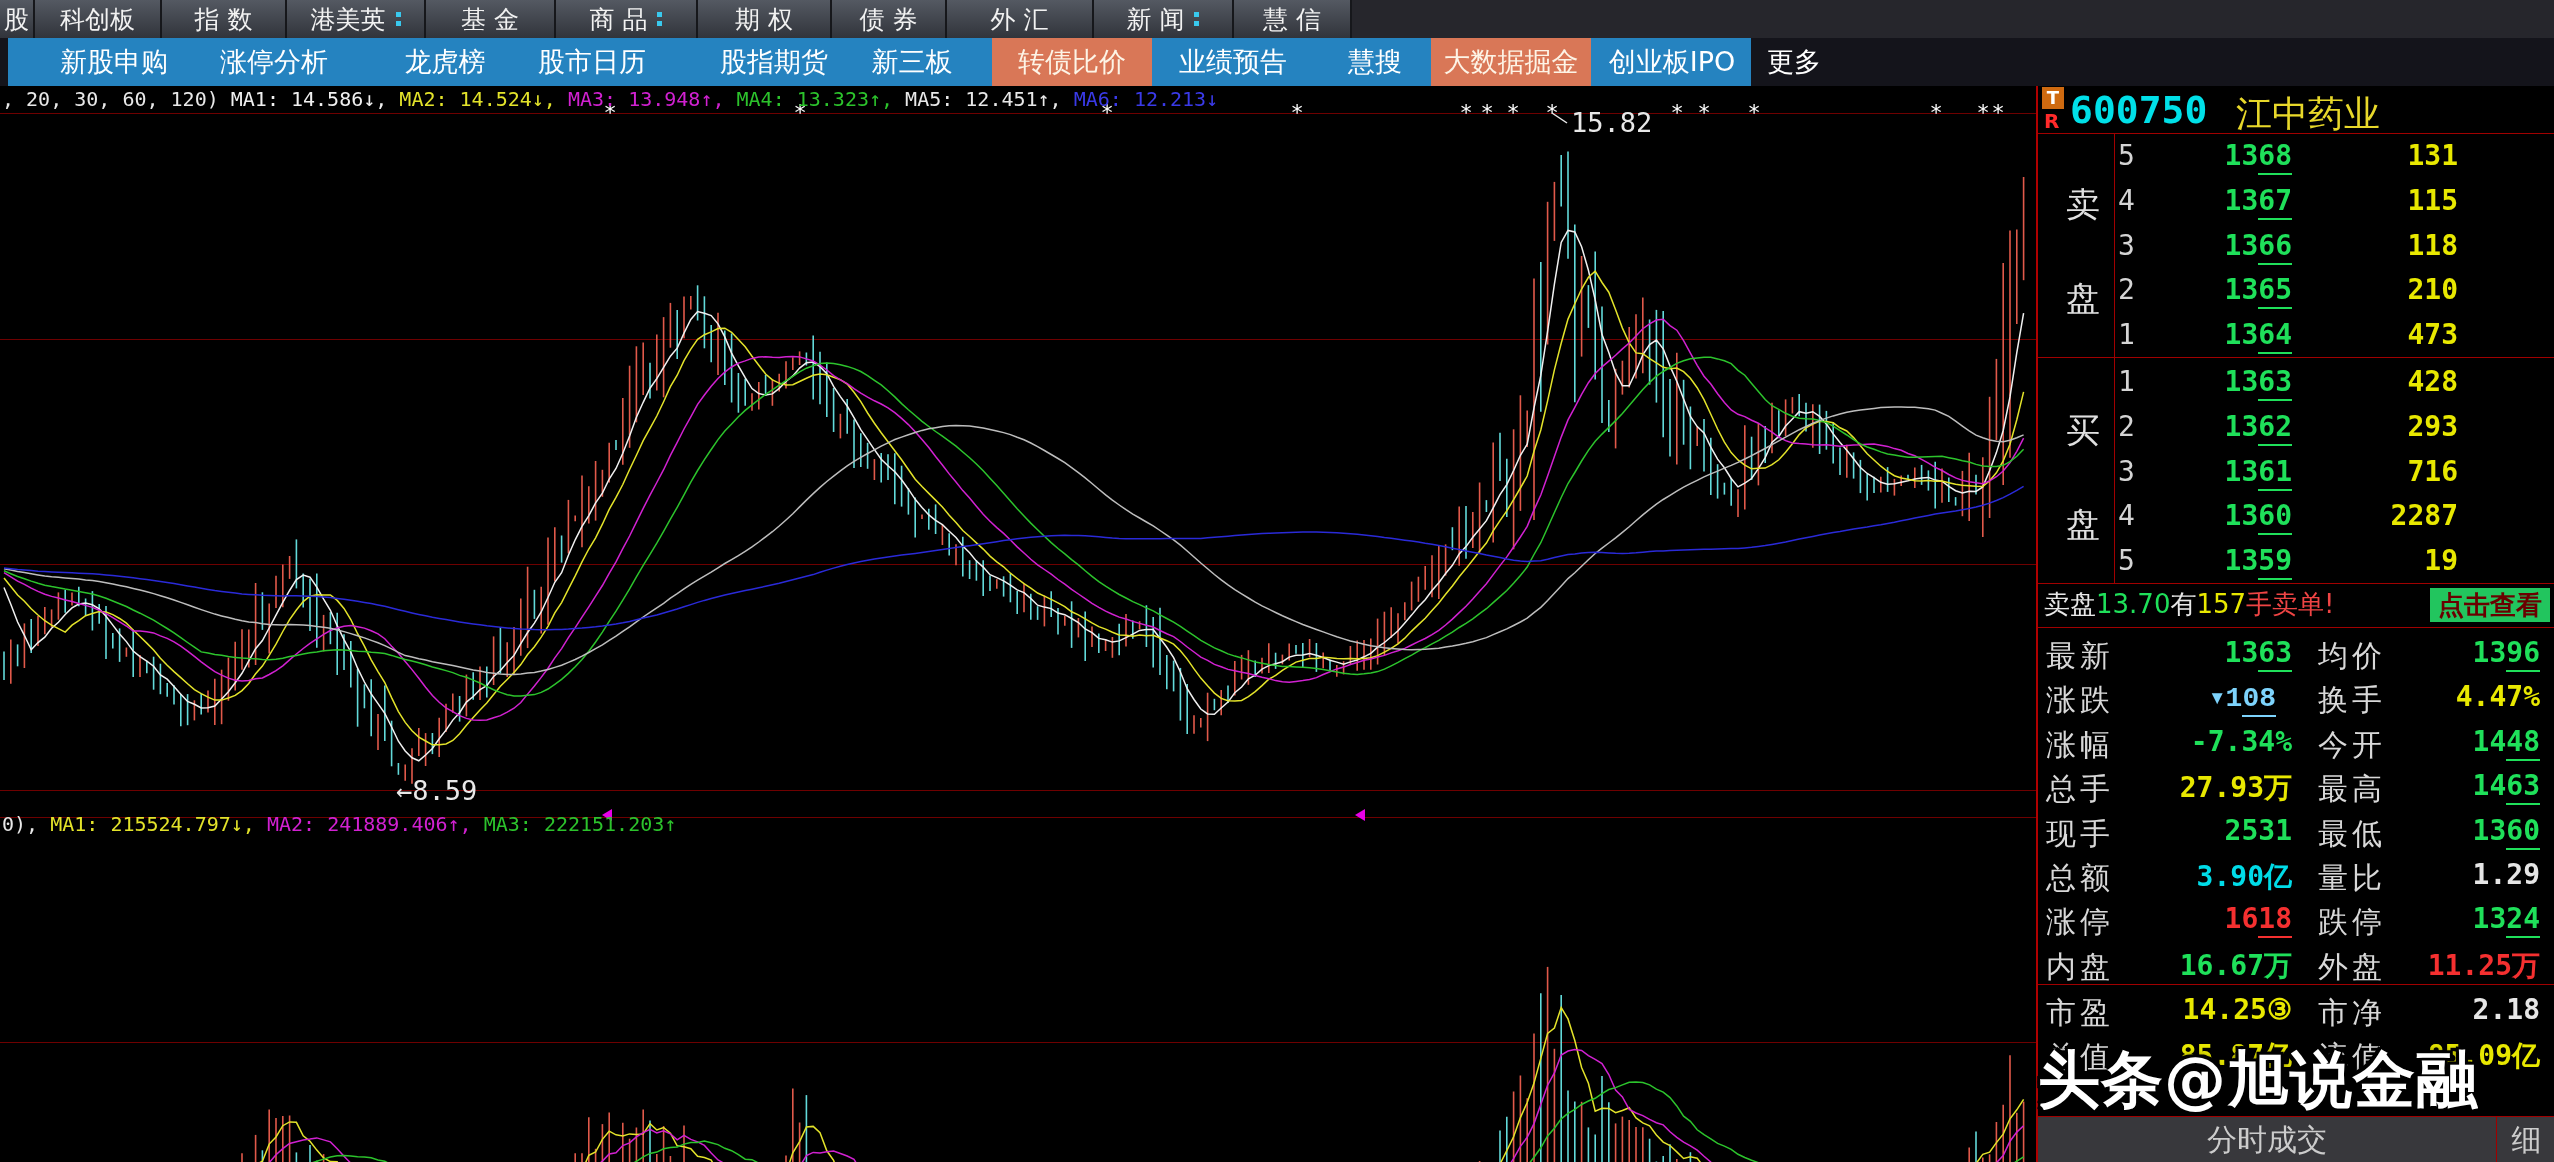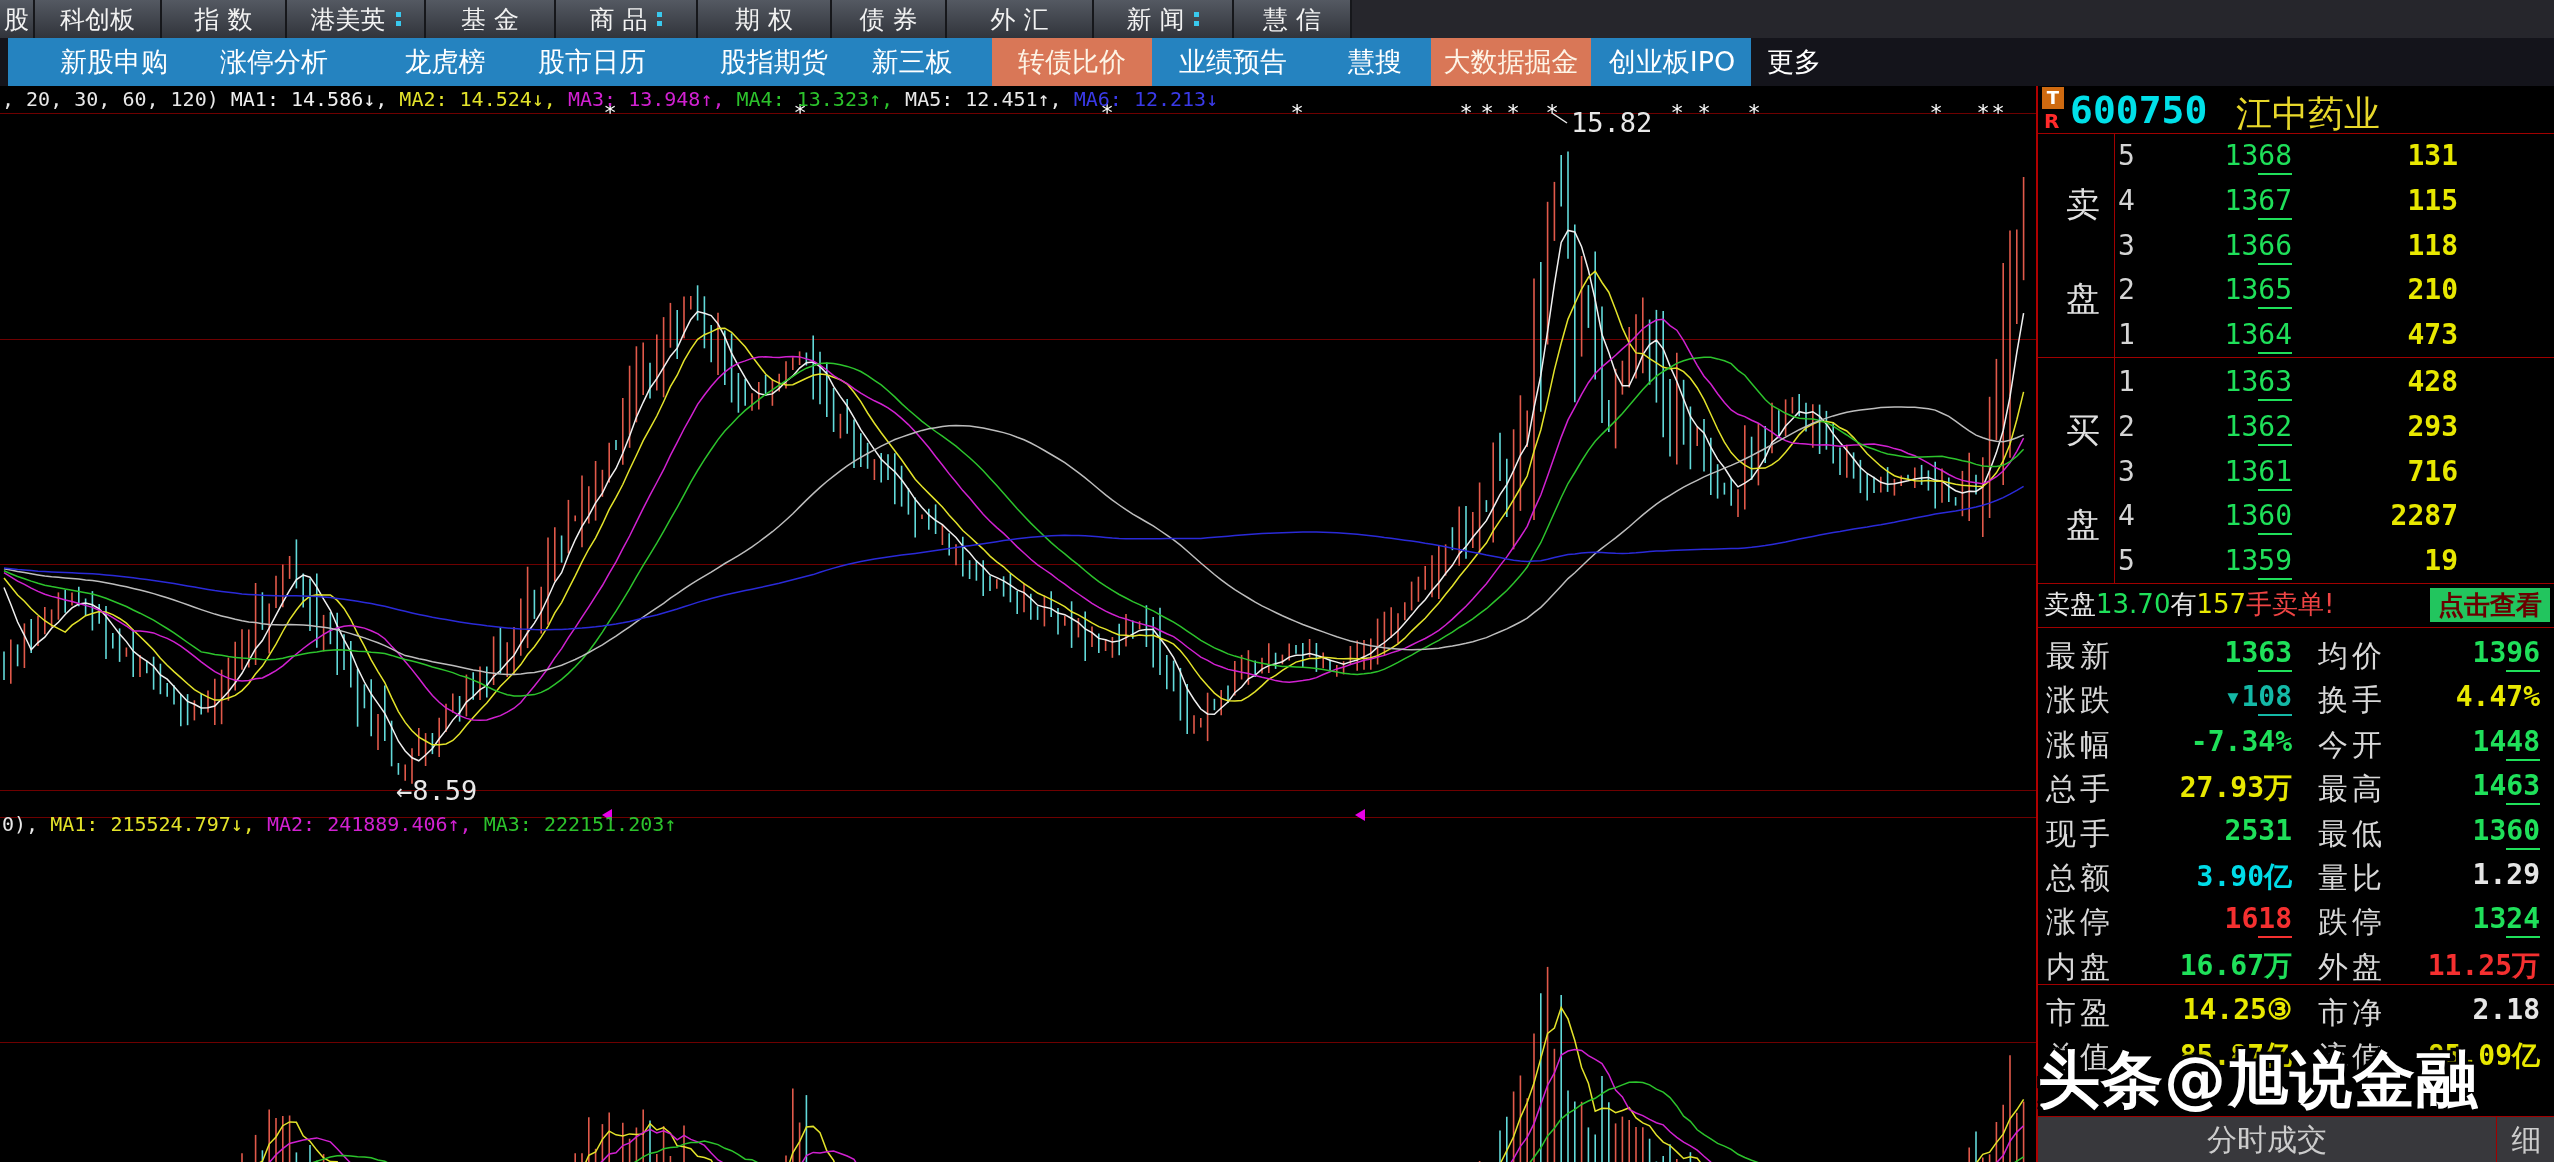--- a/index.html
+++ b/index.html
@@ -35,21 +35,21 @@
   #p-header{position:absolute;left:0;top:0;width:518px;height:47px;}
   #tag-t{position:absolute;left:4px;top:1px;width:22px;height:22px;background:#cf6a10;color:#fff;
          font-size:18px;font-weight:bold;text-align:center;line-height:22px;}
   #tag-r{position:absolute;left:6px;top:23px;color:#ff2a2a;font-size:20px;font-weight:bold;}
   #p-code{position:absolute;left:32px;top:2px;color:#00e0e8;font-size:38px;font-weight:bold;
           font-family:"DejaVu Sans Mono",monospace;}
   #p-name{position:absolute;left:198px;top:4px;color:#e8d82a;font-size:36px;}
   .ob-side-label{position:absolute;left:28px;color:#e0e0e0;font-size:34px;}
   .ob-row{position:absolute;left:80px;width:438px;height:45px;display:flex;align-items:center;}
   .ob-level{width:36px;color:#d4d4d4;font-size:28px;font-family:"DejaVu Sans Mono",monospace;}
-  .ob-price{width:138px;text-align:right;color:#1fe05a;font-size:28px;font-weight:normal;
+  .ob-price{width:138px;text-align:right;color:#1fe05a;font-size:28px;font-weight:bold;
             font-family:"DejaVu Sans Mono",monospace;}
   .ob-qty{width:166px;text-align:right;color:#e8e800;font-size:28px;font-weight:bold;
           font-family:"DejaVu Sans Mono",monospace;}
   .u2{border-bottom:2px solid currentColor;padding-bottom:1px;}
   #alert-row{position:absolute;left:6px;top:498px;width:506px;height:40px;font-size:26px;line-height:40px;white-space:nowrap;}
   #alert-btn{position:absolute;right:6px;top:502px;background:#22c55e;color:#6a0000;font-weight:bold;
              font-size:26px;line-height:34px;padding:0 8px;cursor:pointer;}
   .st-row{position:absolute;left:0;width:518px;height:44px;}
   .st-label{position:absolute;color:#d8d8d8;font-size:30px;letter-spacing:4px;top:4px;}
   .st-val{position:absolute;top:4px;text-align:right;font-size:28px;font-weight:bold;
@@ -606,21 +606,21 @@
     <div id="alert-btn">点击查看</div>
     <div id="stats">
         <div class="st-row" style="top: 546px;">
           <span class="st-label" style="left: 8px;">最新</span>
           <span class="st-val" style="color: rgb(31, 224, 90); left: 80px; width: 174px;"><span>13</span><span class="u2">63</span></span>
           <span class="st-label" style="left: 280px;">均价</span>
           <span class="st-val" style="color: rgb(31, 224, 90); left: 360px; width: 142px;"><span>13</span><span class="u2">96</span></span>
         </div>
         <div class="st-row" style="top: 590px;">
           <span class="st-label" style="left: 8px;">涨跌</span>
-          <span class="st-val" style="color: #14b8a6; left: 80px; width: 174px;"><span>▾1</span><span class="u2">08</span></span>
+          <span class="st-val" style="color: #7dd3fc; left: 64px; width: 174px; font-family: Liberation Mono, monospace;"><span>▾1</span><span class="u2">08</span></span>
           <span class="st-label" style="left: 280px;">换手</span>
           <span class="st-val" style="color: rgb(232, 232, 0); left: 360px; width: 142px;">4.47%</span>
         </div>
         <div class="st-row" style="top: 635px;">
           <span class="st-label" style="left: 8px;">涨幅</span>
           <span class="st-val" style="color: rgb(31, 224, 90); left: 80px; width: 174px;">-7.34%</span>
           <span class="st-label" style="left: 280px;">今开</span>
           <span class="st-val" style="color: rgb(31, 224, 90); left: 360px; width: 142px;"><span>14</span><span class="u2">48</span></span>
         </div>
         <div class="st-row" style="top: 679px;">

